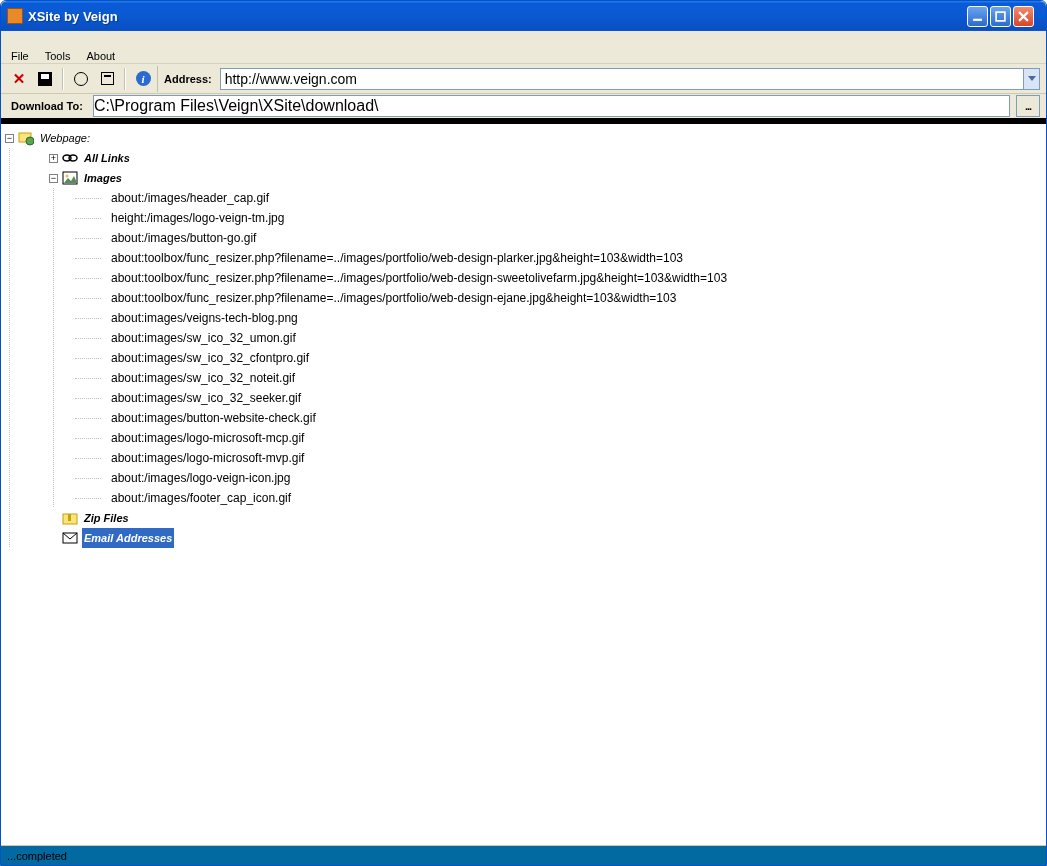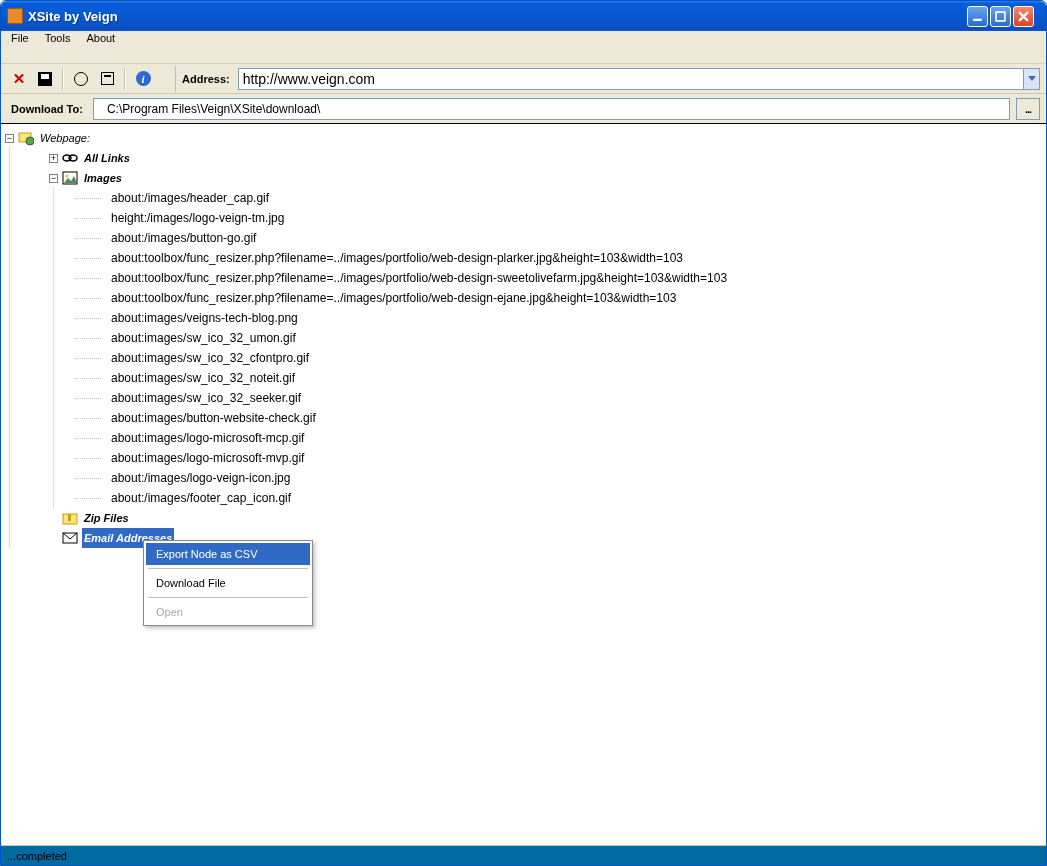--- a/index.html
+++ b/index.html
@@ -10,37 +10,37 @@
 
 .titlebar { height: 30px; background: linear-gradient(to bottom, #2a80e8 0%, #0a5bd8 8%, #0a59d2 50%, #094ec2 95%, #0a5bd8 100%); display: flex; align-items: center; padding: 0 12px 0 6px; color: #fff; font-weight: bold; font-size: 13px; border-radius: 6px 6px 0 0; }
 .titlebar .app-icon { width: 16px; height: 16px; margin-right: 5px; background: #e88a2a; border: 1px solid #a15010; display: inline-block; }
 .titlebar .title-text { flex: 1; text-shadow: 1px 1px 1px rgba(0,0,0,.3); }
 .win-buttons { display: flex; gap: 2px; }
 .win-btn { width: 21px; height: 21px; border-radius: 3px; border: 1px solid #fff; background: linear-gradient(to bottom, #6aa3ef, #2a6bd0); display: flex; align-items: center; justify-content: center; color: #fff; font-weight: bold; font-size: 12px; cursor: pointer; }
 .win-btn.close { background: linear-gradient(to bottom, #f58b6e, #d8432a); }
 .win-btn svg { width: 11px; height: 11px; }
 
 
-.menubar { height: 22px; background: #ece9d8; border-bottom: 1px solid #d8d2bd; display: flex; align-items: flex-end; padding: 16px 2px; }
+.menubar { height: 22px; background: #ece9d8; border-bottom: 1px solid #d8d2bd; display: flex; align-items: flex-start; padding: 16px 2px; }
 .menubar .menu-item { padding: 3px 8px; cursor: pointer; }
 
 
 .toolbar { height: 30px; background: #ece9d8; border-bottom: 1px solid #d0c8a8; display: flex; align-items: center; padding: 2px 6px; gap: 2px; }
 .tbtn { width: 24px; height: 24px; display: flex; align-items: center; justify-content: center; border: 1px solid transparent; cursor: pointer; font-size: 14px; }
 .tsep { width: 2px; height: 22px; border-left: 1px solid #c0c0b0; border-right: 1px solid #fff; margin: 0 3px; }
-.label-box { font-weight: bold; padding: 0 6px; background: #ece9d8; border-left: 1px solid #c0c0b0; height: 26px; display: flex; align-items: center; margin-left: 18px; }
+.label-box { font-weight: bold; padding: 0 6px; background: #ece9d8; border-left: 1px solid #c0c0b0; height: 26px; display: flex; align-items: center; margin-left: 0; }
 .addr-input { flex: 1; height: 22px; border: 1px solid #7f9db9; background: #fff; padding: 0 4px; font-size: 14px; font-family: Tahoma, Arial, sans-serif; color: #000; }
 .addr-wrap { display: flex; flex: 1; position: relative; }
 .addr-drop { width: 16px; height: 22px; border: 1px solid #7f9db9; border-left: none; background: #d7e5f7; display: flex; align-items: center; justify-content: center; cursor: pointer; }
 .addr-drop svg { width: 8px; height: 6px; }
 
 
-.dl-row { height: 30px; background: #ece9d8; border-bottom: 1px solid #000000; display: flex; align-items: center; padding: 2px 6px; gap: 6px; justify-content: flex-end; }
+.dl-row { height: 30px; background: #ece9d8; border-bottom: 6px solid #000000; display: flex; align-items: center; padding: 2px 6px; gap: 6px; justify-content: flex-end; }
 .dl-label { font-weight: bold; padding: 0 4px; }
-.dl-input { flex: 1; height: 22px; border: 1px solid #7f9db9; background: #fff; padding: 0 13px; font-size: 12px; font-family: Tahoma, Arial, sans-serif; color: #000; }
+.dl-input { flex: 1; height: 22px; border: 1px solid #7f9db9; background: #fff; padding: 0 0; font-size: 16px; font-family: Tahoma, Arial, sans-serif; color: #000; }
 .browse-btn { width: 24px; height: 22px; border: 1px solid #7f9db9; background: #ece9d8; cursor: pointer; font-weight: bold; display: flex; align-items: center; justify-content: center; letter-spacing: -1px; }
 
 
 .tree-area { flex: 1; background: #fff; overflow: auto; padding: 4px 0 0 4px; position: relative; }
 .tree ul { list-style: none; padding-left: 0; }
 .tree li { white-space: nowrap; line-height: 20px; }
 .tree .row { display: flex; align-items: center; height: 20px; }
 .toggle { width: 9px; height: 9px; border: 1px solid #808080; background: #fff; display: inline-flex; align-items: center; justify-content: center; font-size: 9px; line-height: 7px; margin-right: 4px; cursor: pointer; color: #000; flex: none; }
 .toggle-spacer { width: 13px; display: inline-block; flex: none; }
 .node-icon { width: 16px; height: 16px; margin-right: 4px; display: inline-flex; align-items: center; justify-content: center; font-size: 12px; flex: none; }
@@ -255,27 +255,20 @@
                   </span>
                   <span class="node-label bold selected">Email Addresses</span>
                 </div>
               </li>
             </ul>
           </div>
         </li>
       </ul>
     </div>
 
-    <div class="context-menu" style="left:142px; top:416px;">
-      <div class="cm-item selected">Export Node as CSV</div>
-      <div class="cm-sep"></div>
-      <div class="cm-item">Download File</div>
-      <div class="cm-sep"></div>
-      <div class="cm-item disabled">Open</div>
-    </div>
 
   </div>
 
   <div class="statusbar">
     <span>...completed</span>
   </div>
 
 </div>
 
 </body></html>

